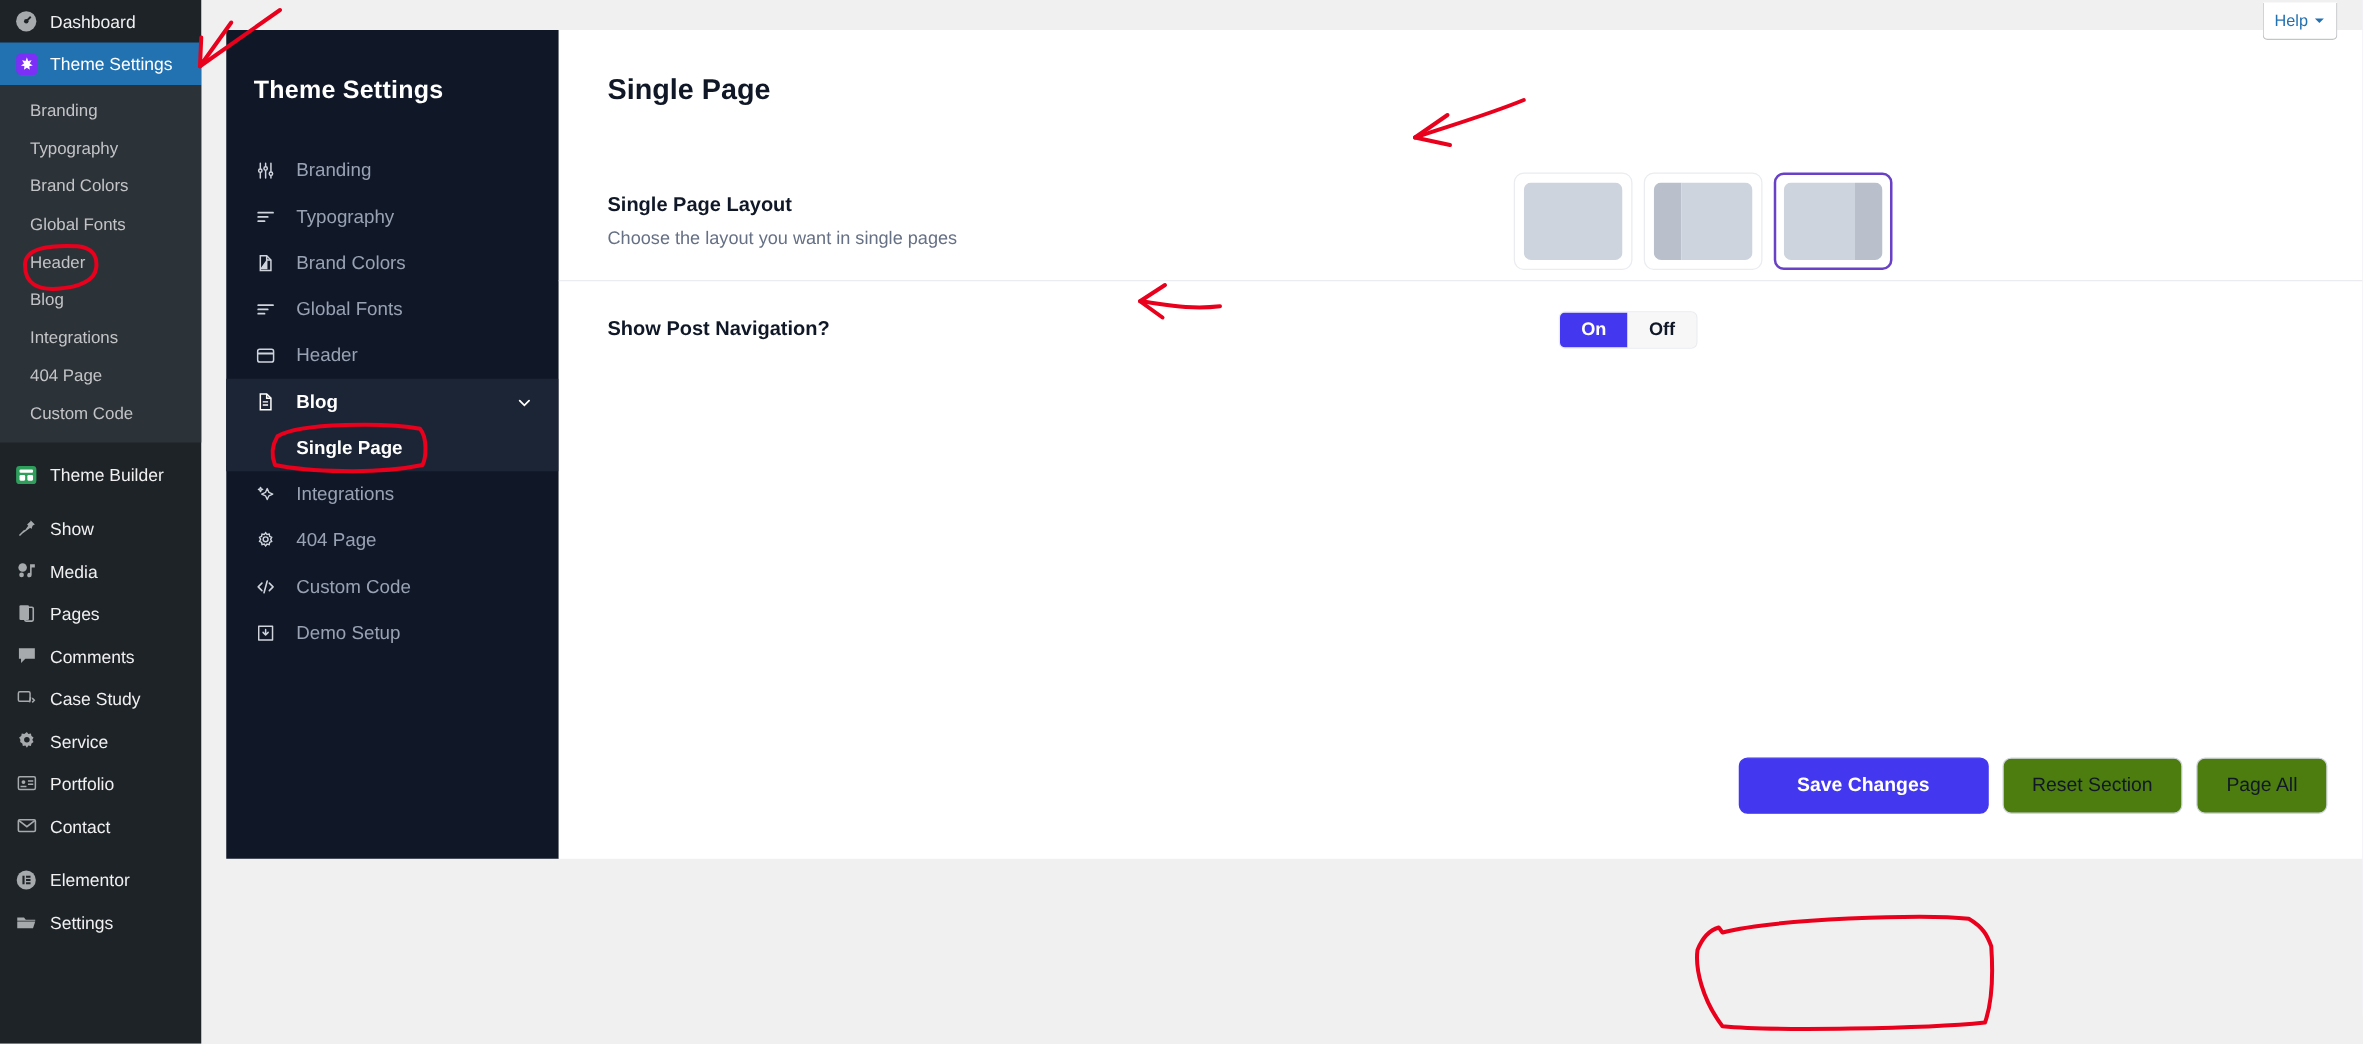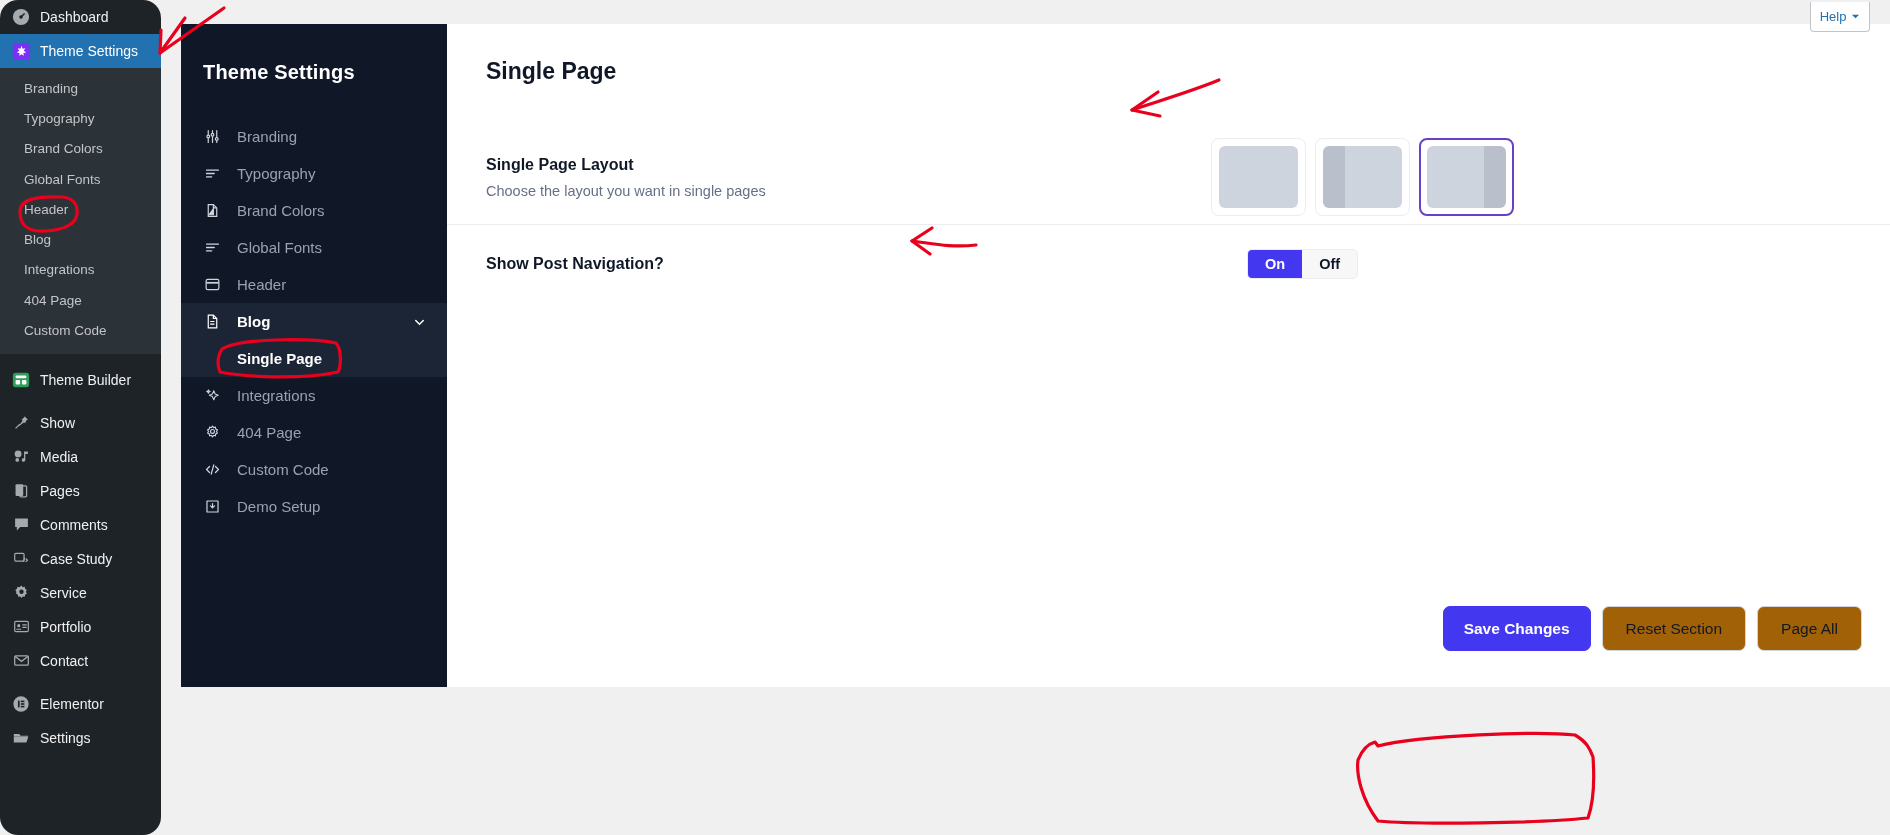--- a/index.html
+++ b/index.html
@@ -8,21 +8,21 @@
     width: 1890px; height: 835px;
     background: #f0f0f1;
     font-family: "Liberation Sans", sans-serif;
     overflow: hidden;
   }
   #root { position: relative; width: 1890px; height: 835px; background: #f0f0f1; }
 
   
   .wp-sidebar {
     position: absolute; left: 0; top: 0; width: 161px; height: 835px;
-    background: #1d2327; color: #c3c4c7; font-size: 14px; border-radius: 18px;
+    background: #1d2327; color: #c3c4c7; font-size: 14px;
   }
   .wp-item {
     display: flex; align-items: center; gap: 9px;
     height: 34px; padding: 0 0 0 11px; color: #f0f0f1; font-size: 14px;
     line-height: 1; white-space: nowrap;
   }
   .wp-item .wp-ico { width: 20px; height: 20px; flex: 0 0 20px; display: flex; align-items: center; justify-content: center; }
   .wp-item.active { background: #2271b1; color: #fff; font-weight: 400; }
   .wp-sub {
     background: #2c3338; padding: 6px 0 8px 0;
@@ -101,23 +101,23 @@
   .toggle .seg.on { background: #4338f0; color: #fff; }
 
   
   .footer {
     position: absolute; right: 28px; bottom: 36px;
     display: flex; gap: 11px; align-items: center;
   }
   .btn {
     height: 45px; display: flex; align-items: center; justify-content: center;
     border-radius: 7px; font-size: 15.5px; padding: 0 23px;
-    border: 1px solid #d0d5dd; background: #a16207; color: #101828;
-  }
-  .btn.primary { background: #4338f0; color: #fff; border-color: #4338f0; font-weight: bold; padding: 0 20px; }
+    border: 1px solid #d0d5dd; background: #4d7c0f; color: #101828;
+  }
+  .btn.primary { background: #4338f0; color: #fff; border-color: #4338f0; font-weight: bold; padding: 0 46px; }
 
   
   .help-tab {
     position: absolute; right: 20px; top: -22px; width: 60px; height: 30px;
     background: #fff; border: 1px solid #c3c4c7; border-top: none;
     border-radius: 0 0 4px 4px;
     display: flex; align-items: center; justify-content: center; gap: 5px;
     font-size: 13px; color: #2271b1;
   }
 

